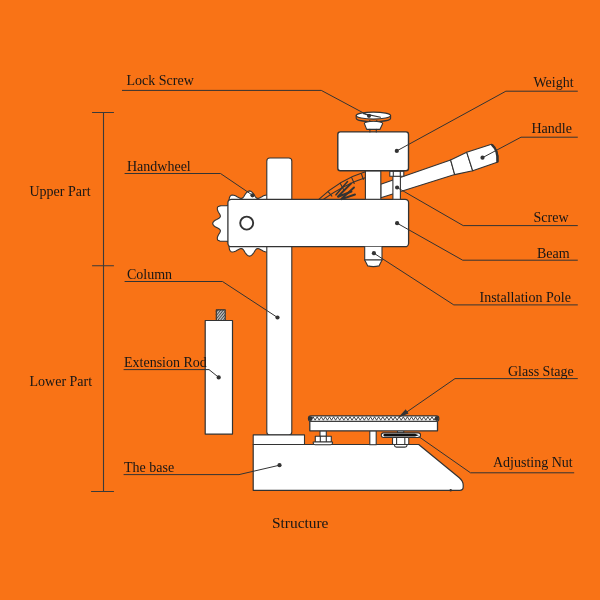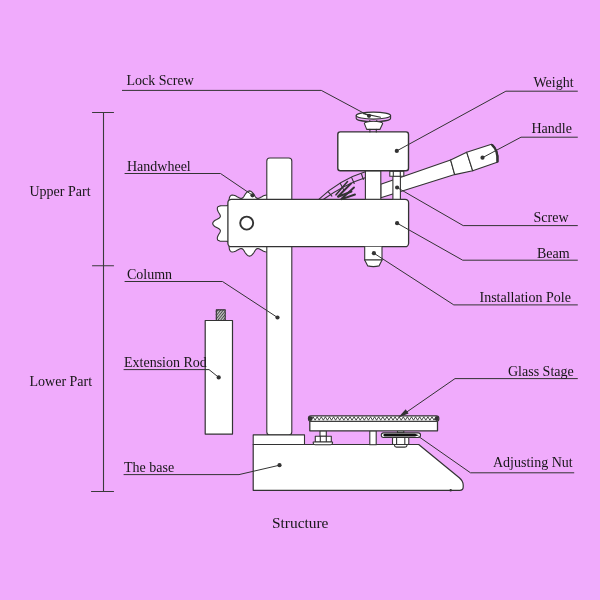--- a/index.html
+++ b/index.html
@@ -1,16 +1,16 @@
 <!DOCTYPE html>
 <html><head>
 <meta charset="utf-8">
 <style>
   html,body{margin:0;padding:0;background:#ffffff;}
-  .canvas{position:relative;width:600px;height:600px;background:#f0abfc;overflow:hidden;}
+  .canvas{position:relative;width:600px;height:600px;background:#f97316;overflow:hidden;}
   svg{display:block;}
   .lbl{font-family:"Liberation Serif","DejaVu Serif",serif;font-size:14px;fill:#161616;}
   .cap{font-family:"Liberation Serif","DejaVu Serif",serif;font-size:15.4px;fill:#161616;}
 </style>
 </head>
 <body>
 
 <div class="canvas">
 <svg width="600" height="600" viewBox="0 0 600 600">
   <g fill="none" stroke="#333" stroke-width="1.1" stroke-linecap="round" stroke-linejoin="round">

